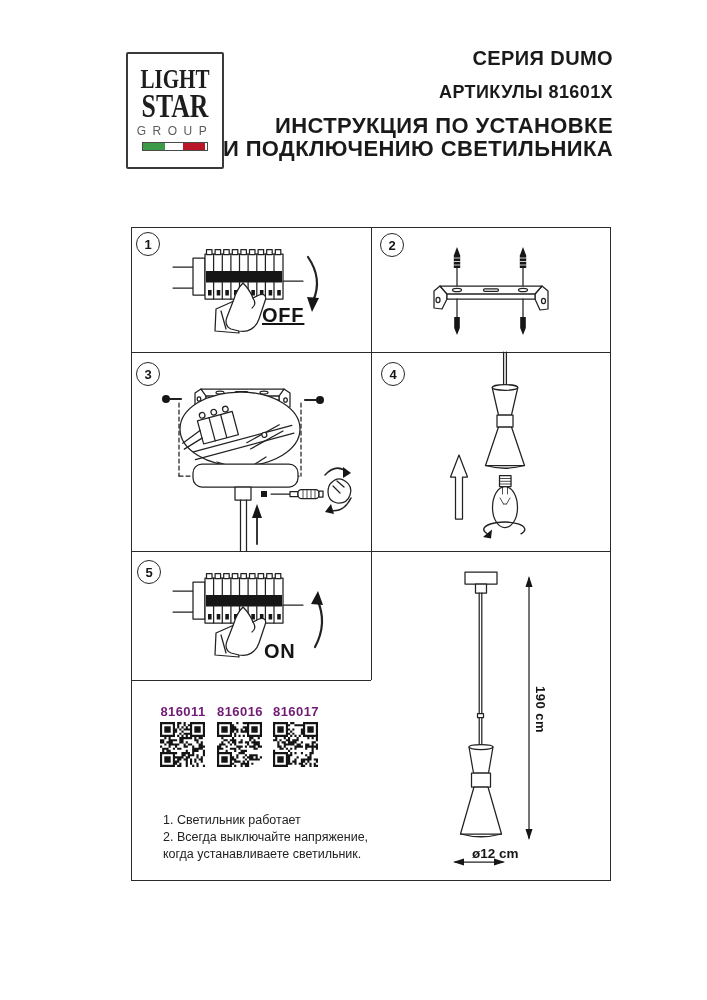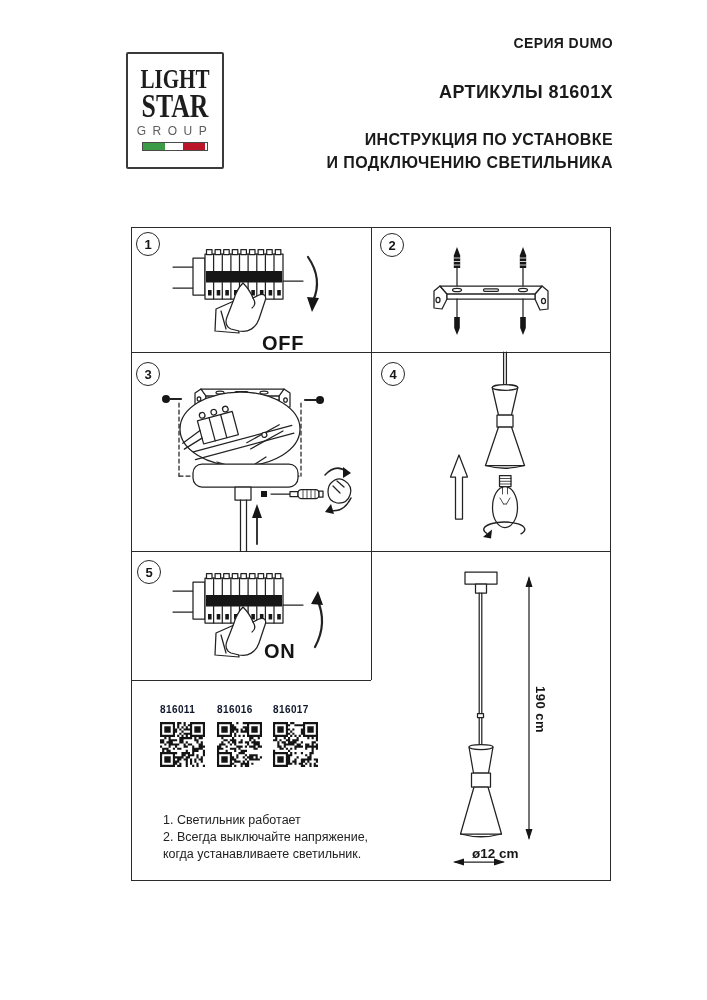--- a/index.html
+++ b/index.html
@@ -15,23 +15,23 @@
   .logo-l2{font-family:"Liberation Serif",serif;font-weight:700;font-size:33px;line-height:30px;
            color:#1d1d1d;transform:scaleX(.78);}
   .logo-l3{font-size:12px;line-height:16px;color:#5c5c5c;letter-spacing:6.5px;padding-left:0;margin-top:2px;}
   .flag{width:64px;height:7px;margin:3px auto 0;border:1px solid #4a4a4a;display:flex;box-sizing:content-box;}
   .flag span{height:100%;}
   .flag .g{width:22px;background:#3c9b46;}
   .flag .wht{width:18px;background:#ffffff;}
   .flag .r{width:22px;background:#bb1628;}
 
   .t-right{right:110px;text-align:right;font-weight:700;color:#1a1a1a;letter-spacing:.4px;}
-  .t-series{top:35px;font-size:14px;}
+  .t-series{top:47px;font-size:20px;}
   .t-articles{top:82px;font-size:18px;}
-  .t-instr{top:128px;font-size:16px;line-height:23px;}
+  .t-instr{top:114px;font-size:22px;line-height:23px;}
 
   
   .gridline{border:0;border-top:1.6px solid #2b2b2b;height:0;}
   .vline{border:0;border-left:1.6px solid #2b2b2b;width:0;}
   .outer{left:115px;top:227px;width:480px;height:654px;border:1.8px solid #2b2b2b;box-sizing:border-box;}
 
   .step-circle{width:22px;height:22px;border:1.6px solid #262626;border-radius:50%;
                display:flex;align-items:center;justify-content:center;
                font-size:13px;font-weight:600;color:#161616;background:#fff;z-index:5;}
 
@@ -40,21 +40,21 @@
   
   svg.art{position:absolute;overflow:visible;}
   svg.art *{stroke:#222;stroke-width:1.25;fill:none;stroke-linecap:round;stroke-linejoin:round;}
   svg.art .f{fill:#161616;stroke:none;}
   svg.art .w{fill:#fff;}
   svg.art .thin{stroke-width:.8;}
   svg.art .thick{stroke-width:2.2;}
   svg.art .dash{stroke-dasharray:4 3;stroke-width:1;}
 
   
-  .article-num{width:46px;text-align:left;font-size:10px;font-weight:700;letter-spacing:.4px;color:#0f172a;}
+  .article-num{width:46px;text-align:center;font-size:13px;font-weight:700;letter-spacing:.4px;color:#701a75;}
   .qr{width:45px;height:45px;background:#fff;}
   .notes{left:147px;top:812px;font-size:12.5px;line-height:17px;color:#222;}
   .notes div{white-space:nowrap;}
 
   
   .dim-v{left:517px;top:686px;writing-mode:vertical-rl;font-size:13px;font-weight:700;
          letter-spacing:.5px;color:#161616;}
   .dim-h{left:456px;top:846px;font-size:13.5px;font-weight:700;color:#161616;}
 </style>
 </head>
@@ -151,21 +151,21 @@
       <path class="w" d="M85,82 L103,74 L108,106 L84,104 Z"></path>
         <path d="M90,84 L95,102"></path>
       <path class="w" d="M112,56 C116,60 120,66 122,71 L128,68 C133,66 136,69 134,74 L128,92 C125,101 117,106 108,104 L100,102 C95,100 94,95 96,90 L103,72 C105,65 108,60 112,56 Z"></path>
       <path d="M122,71 C125,75 124,79 121,81"></path>
     </g>
     <g>
       <path class="thick" d="M177,30 Q192,52 182,74"></path>
       <polygon class="f" points="176,70 188,71 181,85"></polygon>
     </g>
   </svg>
-  <div class="abs panel-label" style="left:246px;top:332px;">OFF</div>
+  <div class="abs panel-label" style="left:246px;top:304px;text-decoration:underline;">OFF</div>
 
   <svg class="art" style="left:355px;top:227px;" width="240" height="125" viewBox="0 0 240 125">
     <g>
       <polygon class="f" points="83,28 89,28 86,20"></polygon>
         <rect class="f" x="82.8" y="28" width="6.4" height="13"></rect>
       <line class="thin" x1="82.8" y1="31" x2="89.2" y2="31" style="stroke:#fff"></line>
         <line class="thin" x1="82.8" y1="34.5" x2="89.2" y2="34.5" style="stroke:#fff"></line>
         <line class="thin" x1="82.8" y1="38" x2="89.2" y2="38" style="stroke:#fff"></line>
       <line x1="86" y1="41" x2="86" y2="60"></line>
       <polygon class="f" points="149,28 155,28 152,20"></polygon>

